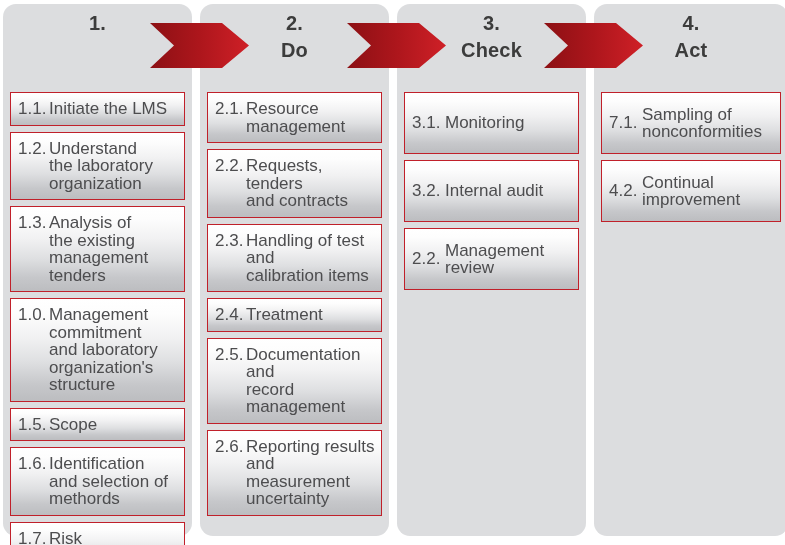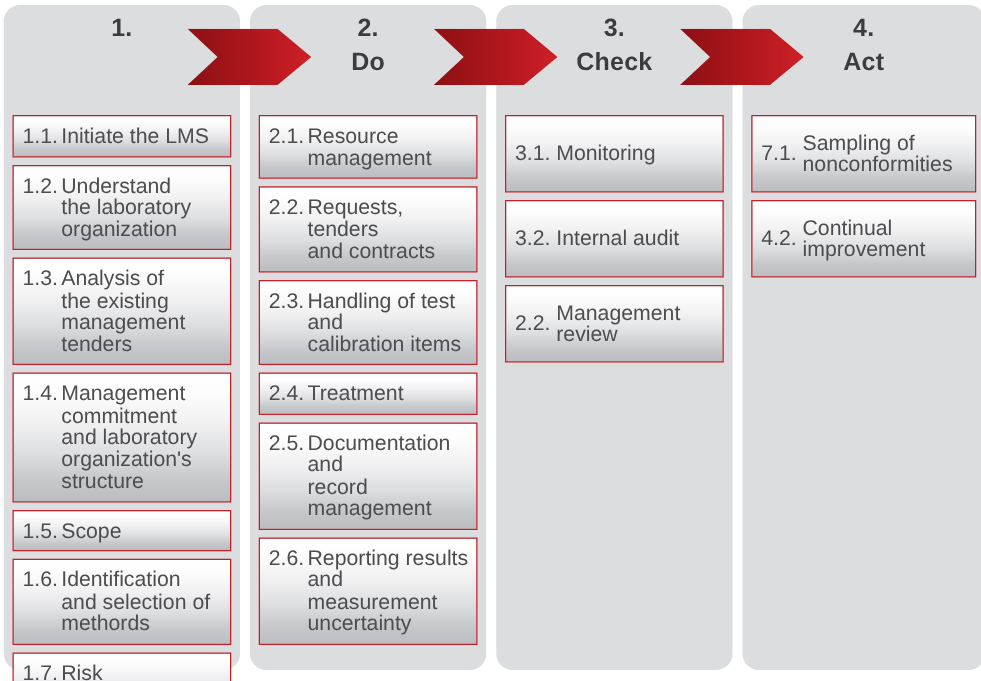--- a/index.html
+++ b/index.html
@@ -131,21 +131,21 @@
 the laboratory
 organization</span>
       </div>
       <div class="item">
         <span class="no">1.3.</span>
         <span class="txt">Analysis of
 the existing
 management tenders</span>
       </div>
       <div class="item">
-        <span class="no">1.4.</span>
+        <span class="no">1.0.</span>
         <span class="txt">Management
 commitment
 and laboratory
 organization's
 structure</span>
       </div>
       <div class="item">
         <span class="no">1.5.</span>
         <span class="txt">Scope</span>
       </div>

